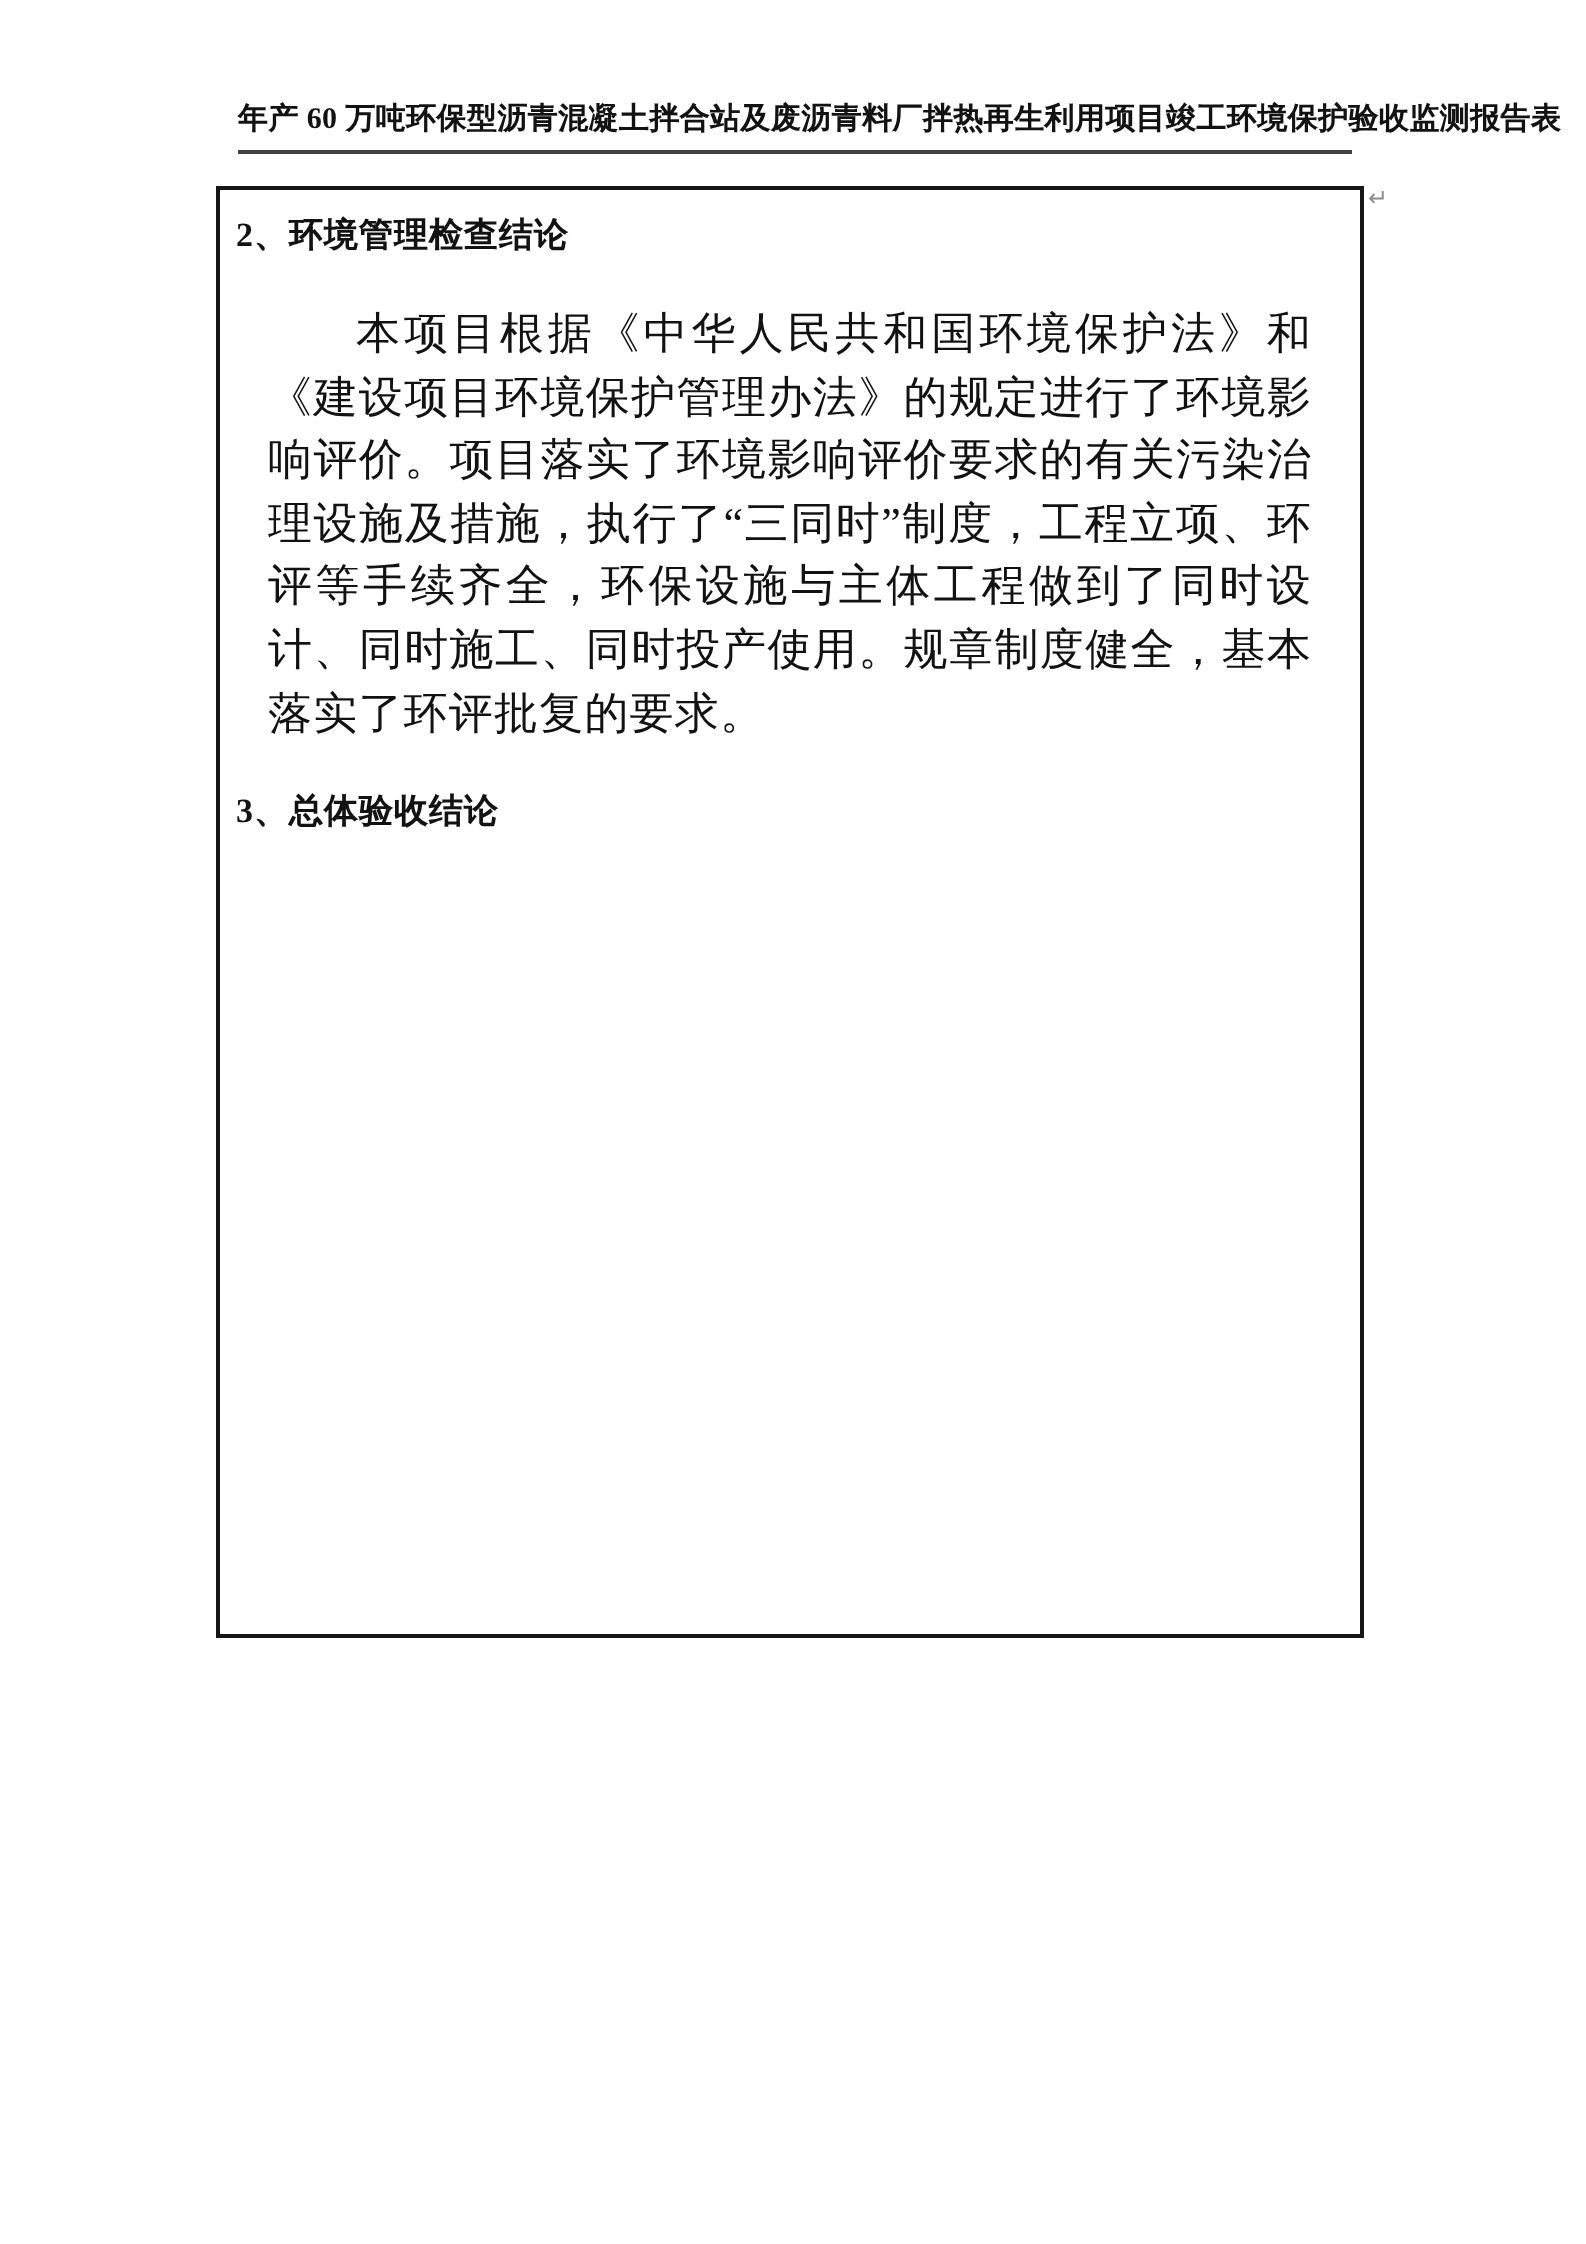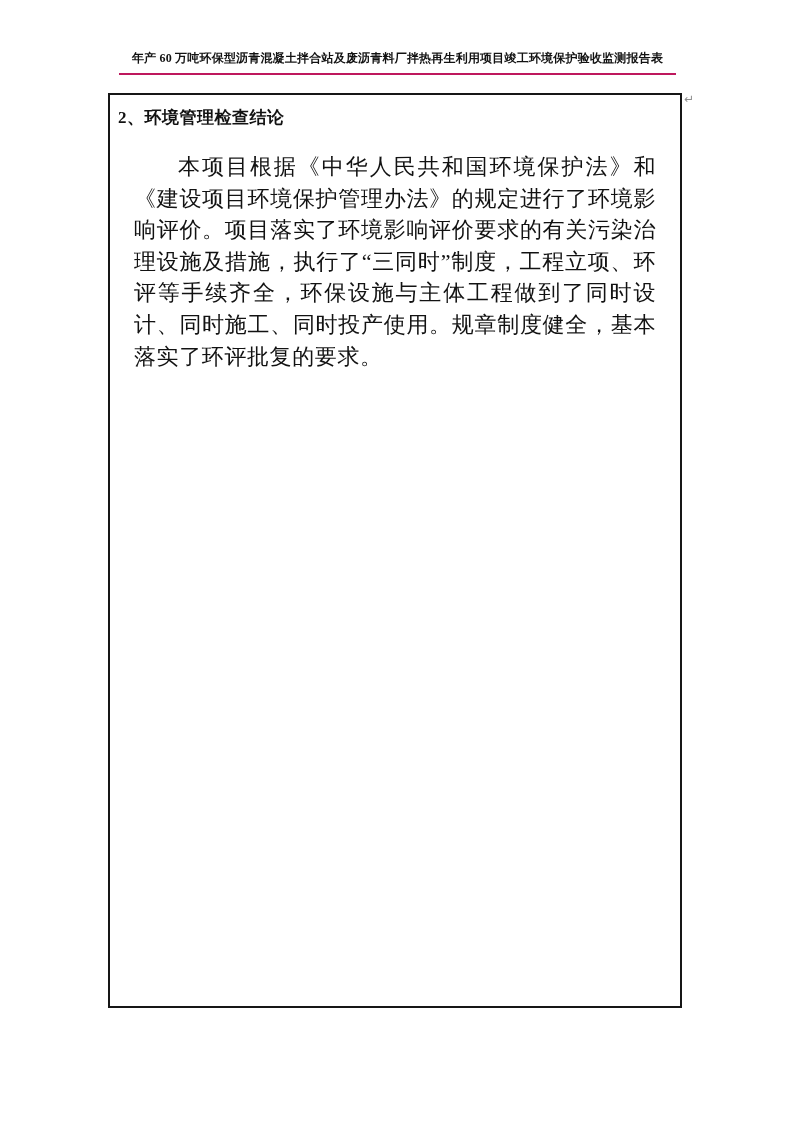--- a/index.html
+++ b/index.html
@@ -15,41 +15,41 @@
     font-family: "Liberation Serif", "DejaVu Serif", serif;
     color: #121212;
     overflow: hidden;
   }
   .doc-header {
     position: absolute;
     left: 119px;
     top: 50px;
     width: 557px;
     text-align: center;
-    font-size: 12px;
+    font-size: 15px;
     font-weight: bold;
     letter-spacing: 0.2px;
     padding-bottom: 6px;
-    border-bottom: 2px solid #be185d;
+    border-bottom: 2px solid #404040;
     white-space: nowrap;
   }
   .para-mark {
     position: absolute;
     left: 684px;
     top: 92px;
     font-size: 12px;
     color: #8f8f8f;
     font-family: "DejaVu Sans", sans-serif;
   }
   .content-box {
     position: absolute;
     left: 108px;
     top: 93px;
     width: 574px;
-    height: 915px;
+    height: 726px;
     border: 2px solid #161616;
     box-sizing: border-box;
     padding: 5px 8px 0 8px;
   }
   .section-heading {
     margin: 0;
     font-size: 17px;
     font-weight: bold;
     line-height: 35px;
     letter-spacing: 0.5px;
@@ -82,18 +82,19 @@
   <div class="doc-header">年产 60 万吨环保型沥青混凝土拌合站及废沥青料厂拌热再生利用项目竣工环境保护验收监测报告表</div>
 
   <span class="para-mark">↵</span>
 
   <div class="content-box">
 
     <h2 class="section-heading">2、环境管理检查结论</h2>
 
     <p class="section-body">本项目根据《中华人民共和国环境保护法》和《建设项目环境保护管理办法》的规定进行了环境影响评价。项目落实了环境影响评价要求的有关污染治理设施及措施，执行了“三同时”制度，工程立项、环评等手续齐全，环保设施与主体工程做到了同时设计、同时施工、同时投产使用。规章制度健全，基本落实了环评批复的要求。</p>
 
+    <h2 class="section-heading">3、总体验收结论</h2>
 
 
   </div>
 
 
 </div>
 
 </body></html>

